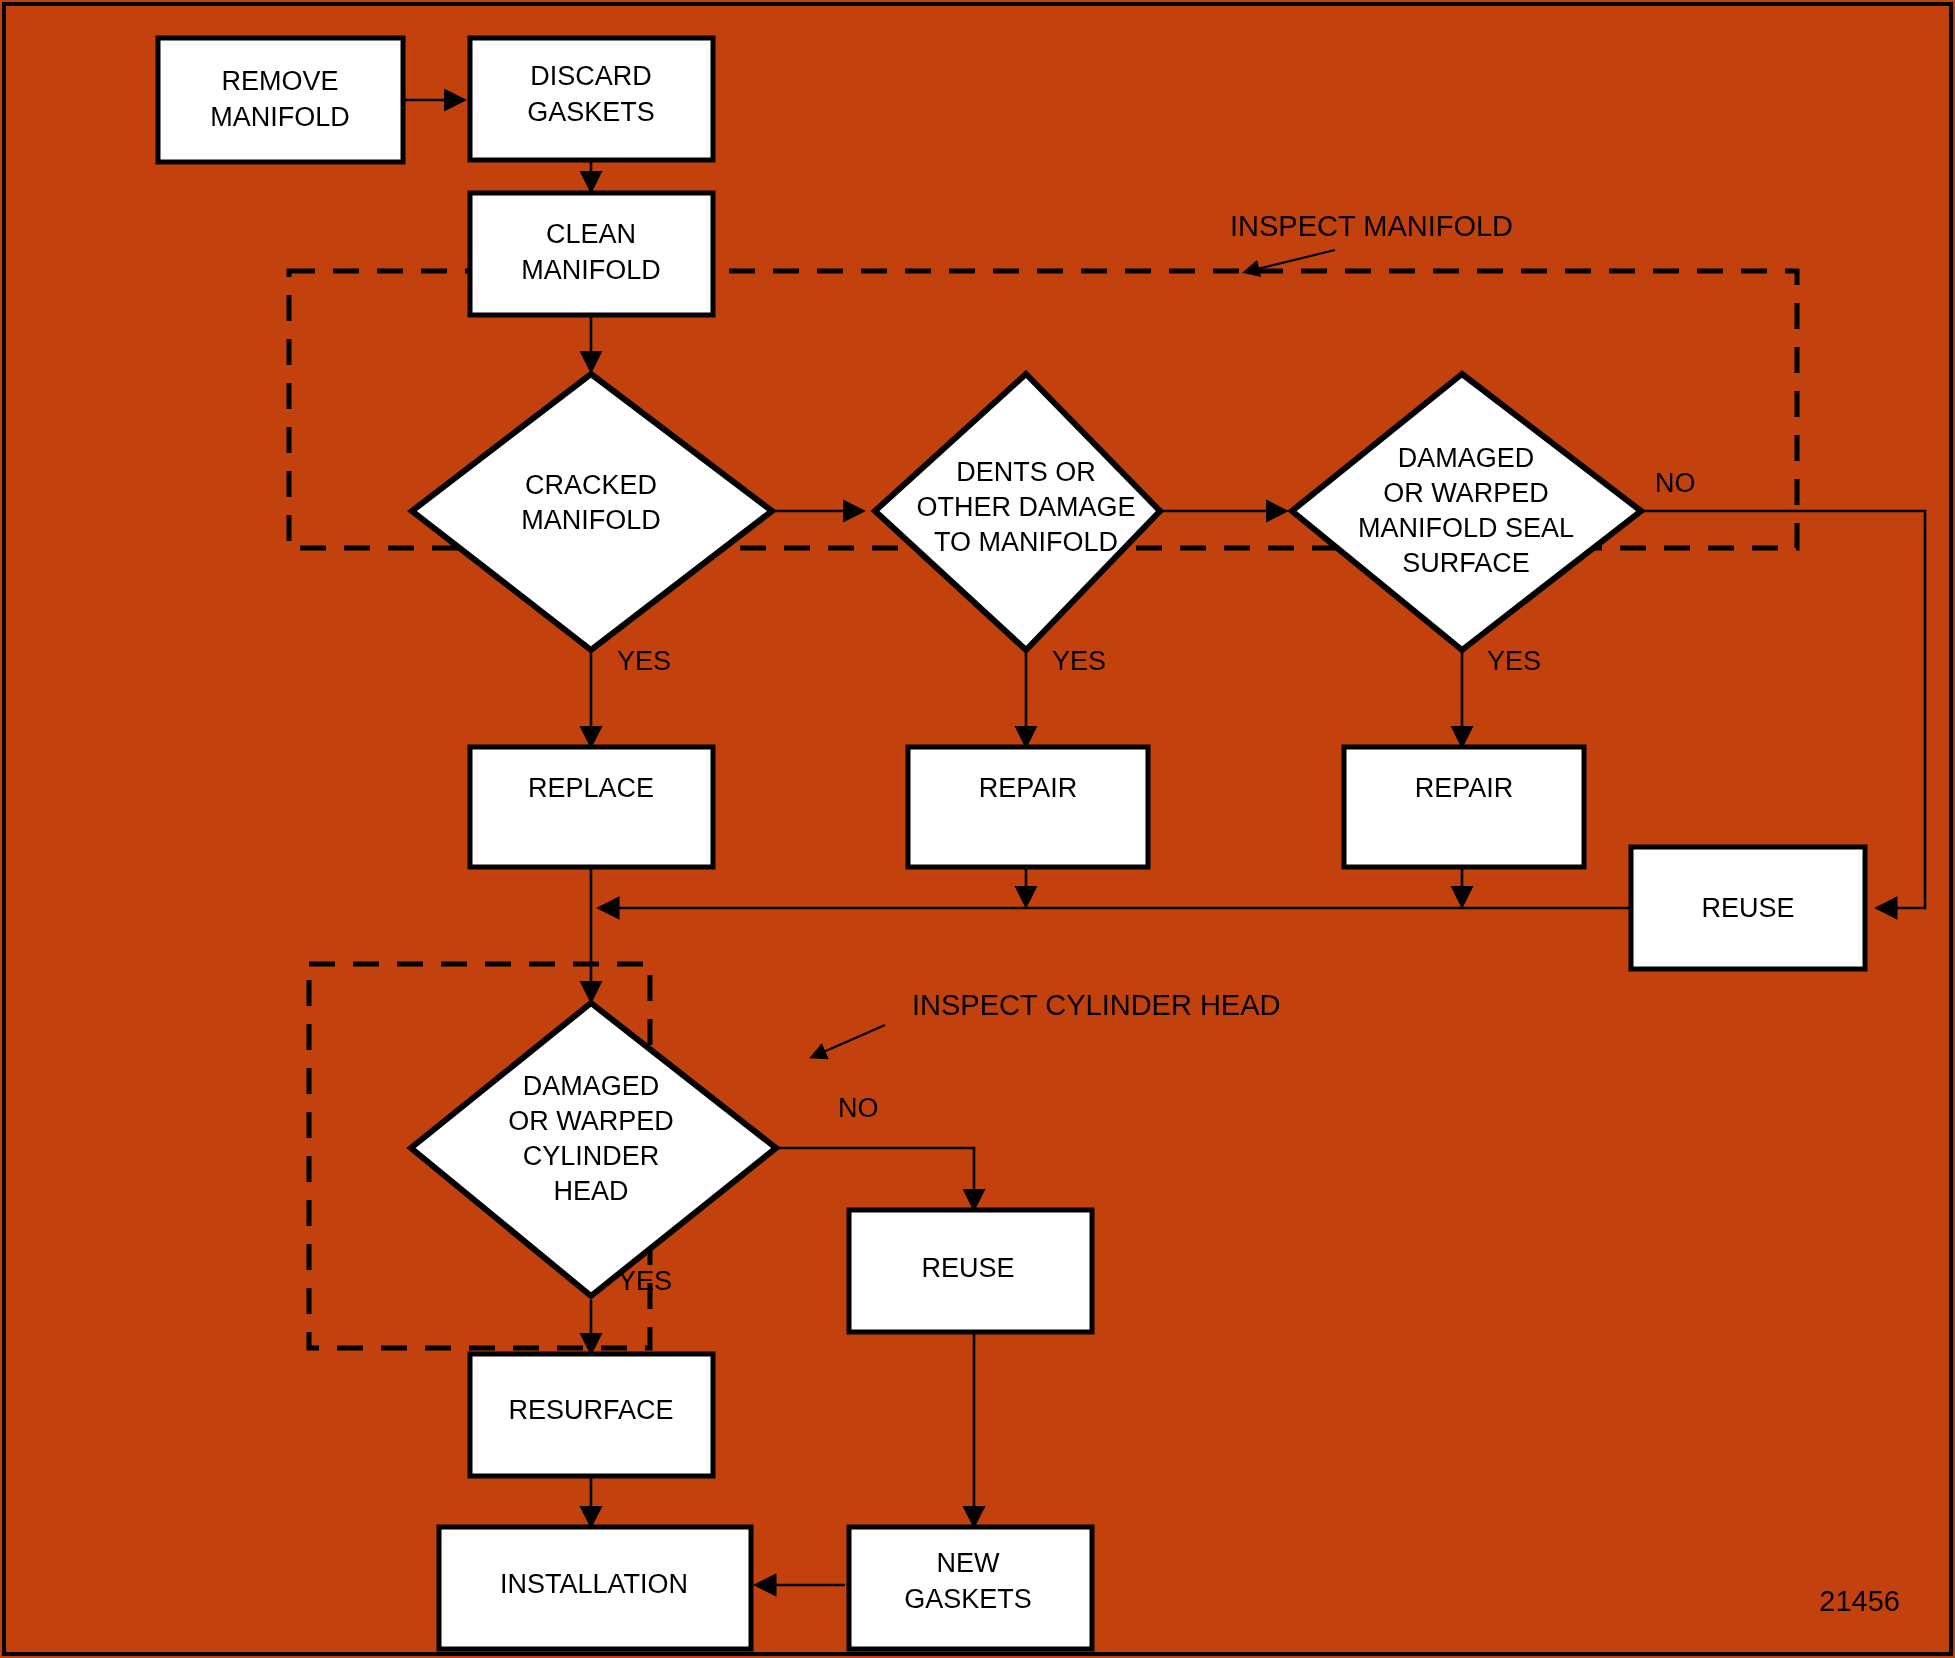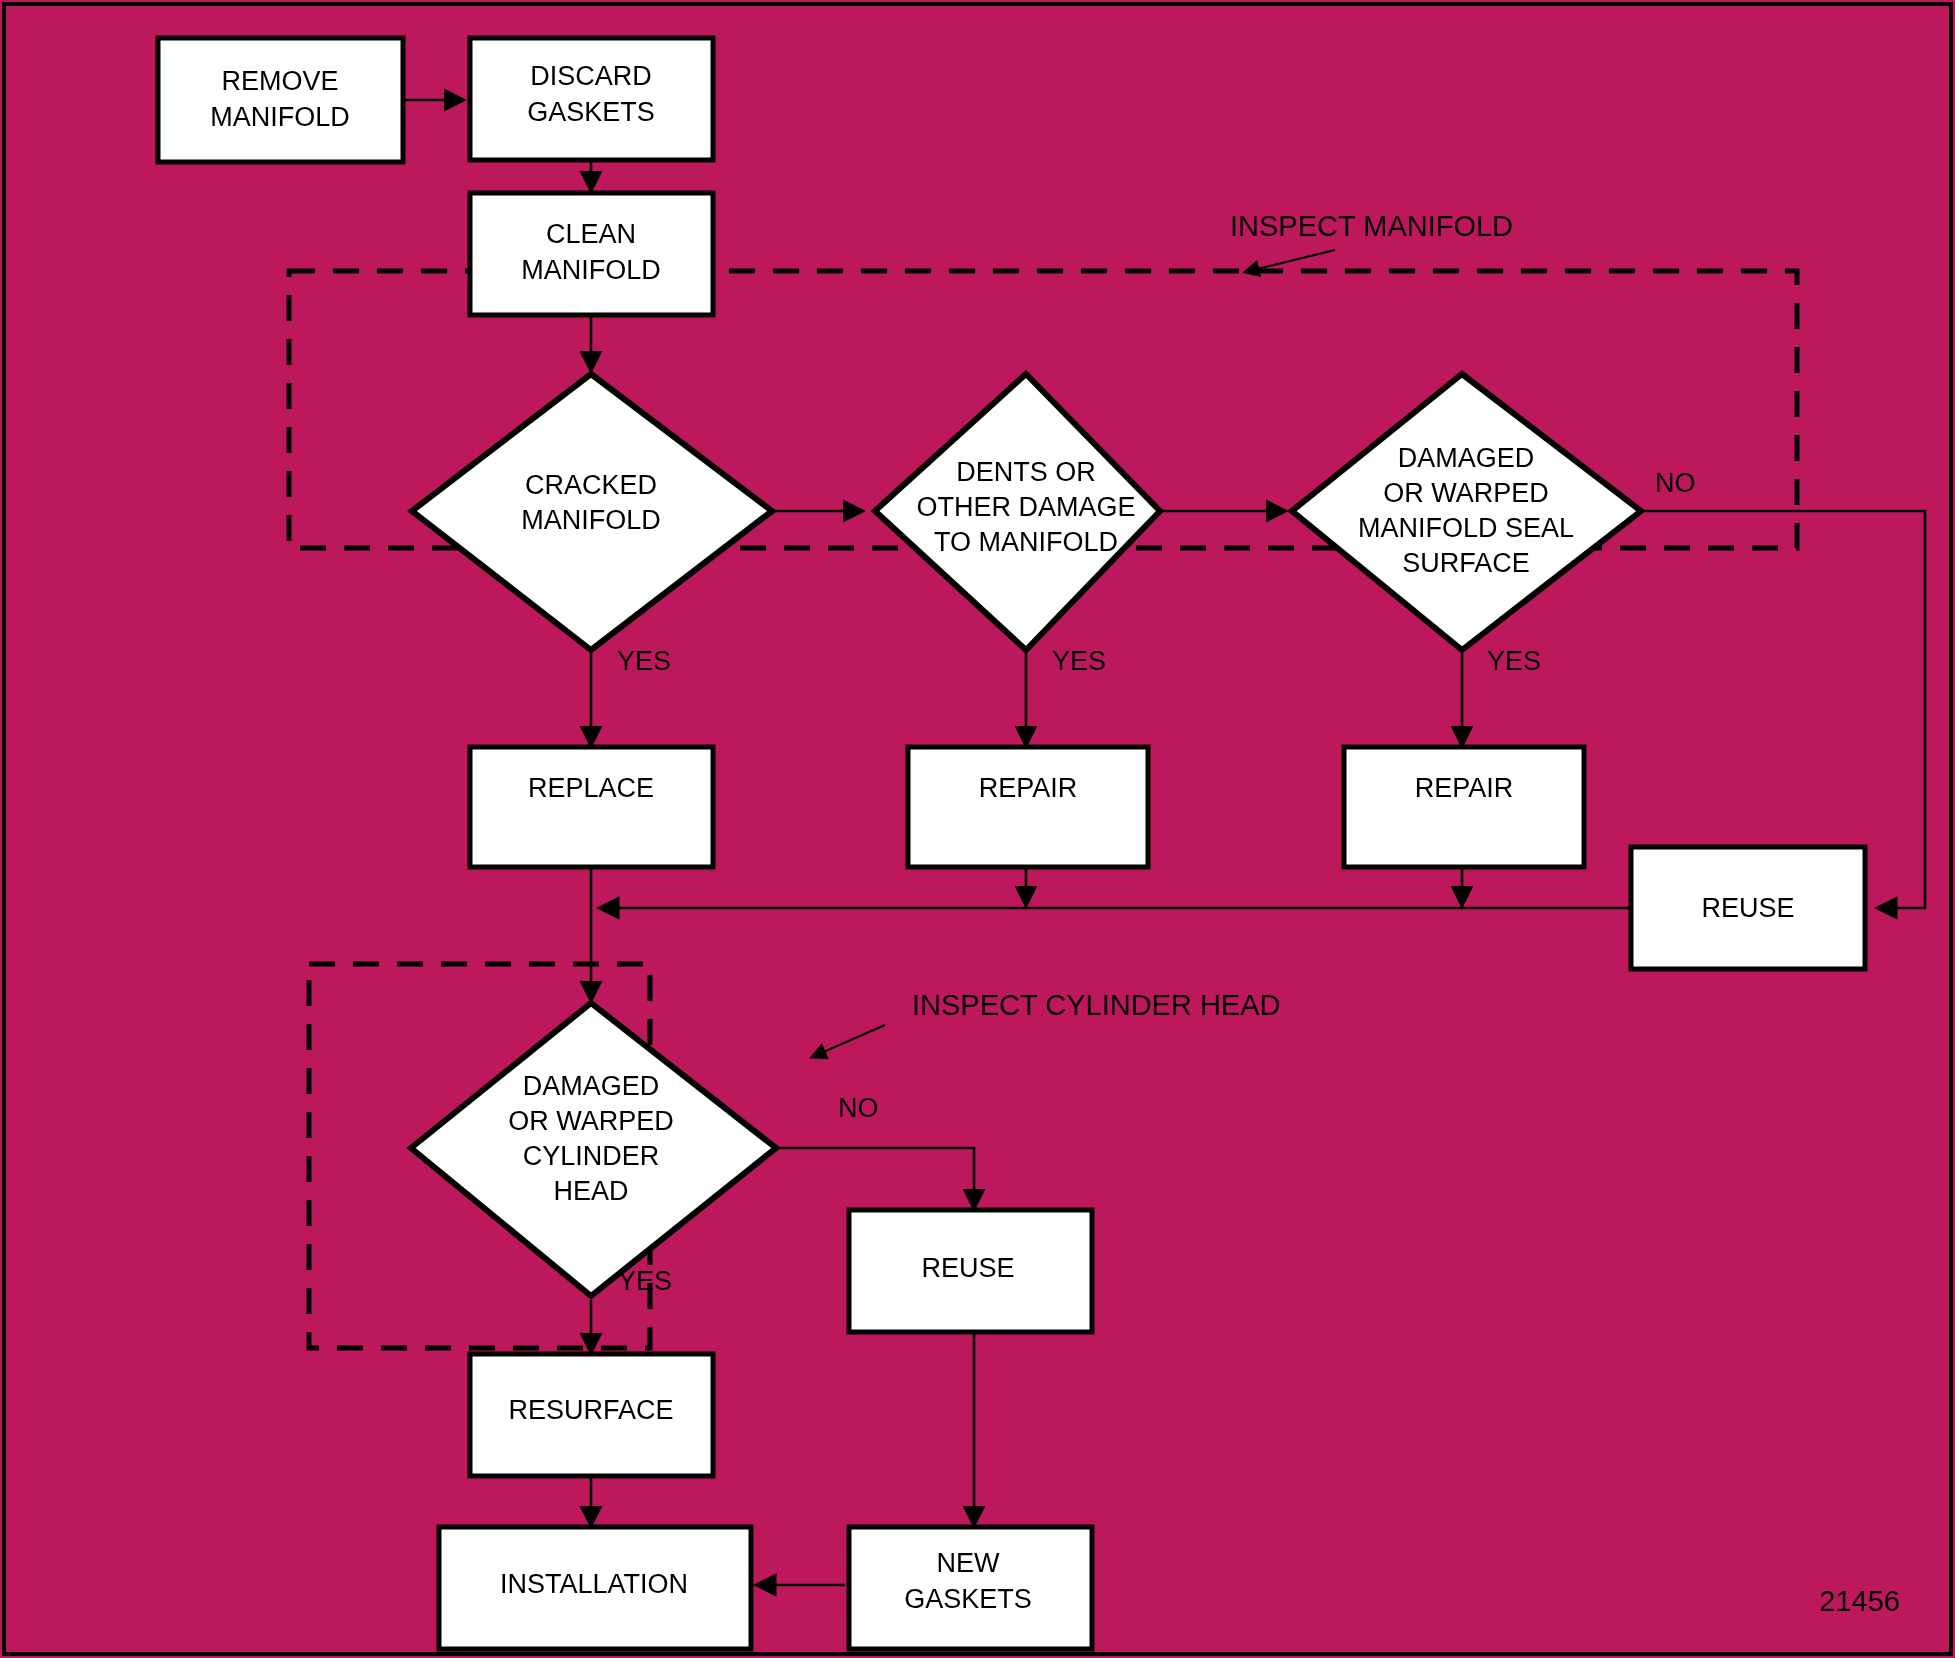--- a/index.html
+++ b/index.html
@@ -4,21 +4,21 @@
 <style>
   html, body {
     margin: 0;
     padding: 0;
     background: #ffffff;
   }
   #page {
     position: relative;
     width: 1955px;
     height: 1658px;
-    background: #be185d;
+    background: #c2410c;
     font-family: "Liberation Sans", sans-serif;
     overflow: hidden;
   }
   svg#flow {
     display: block;
     width: 1955px;
     height: 1658px;
   }
   .node-text {
     font-family: "Liberation Sans", sans-serif;

